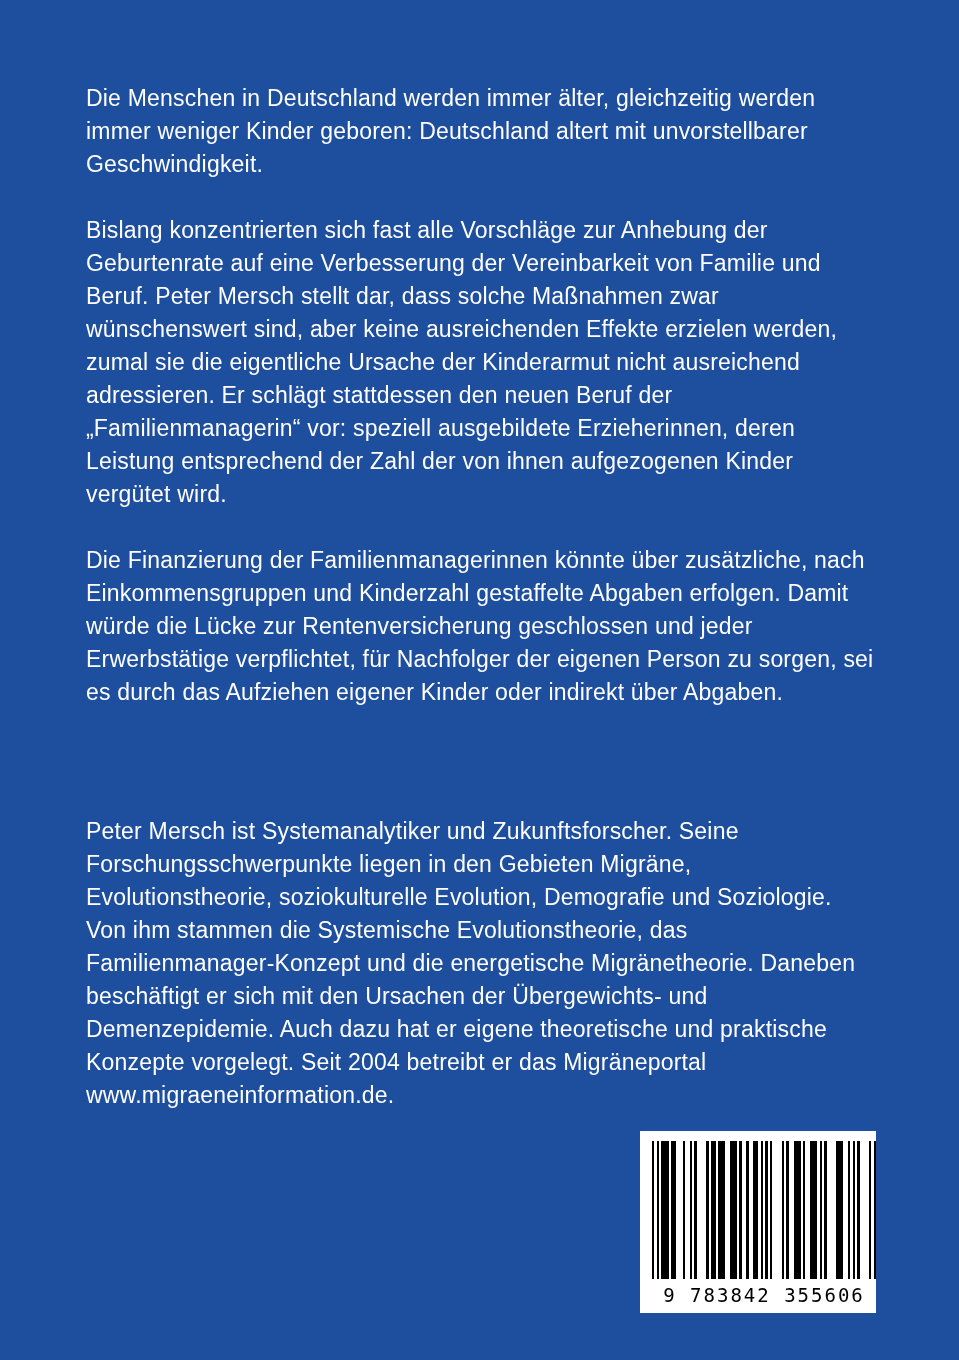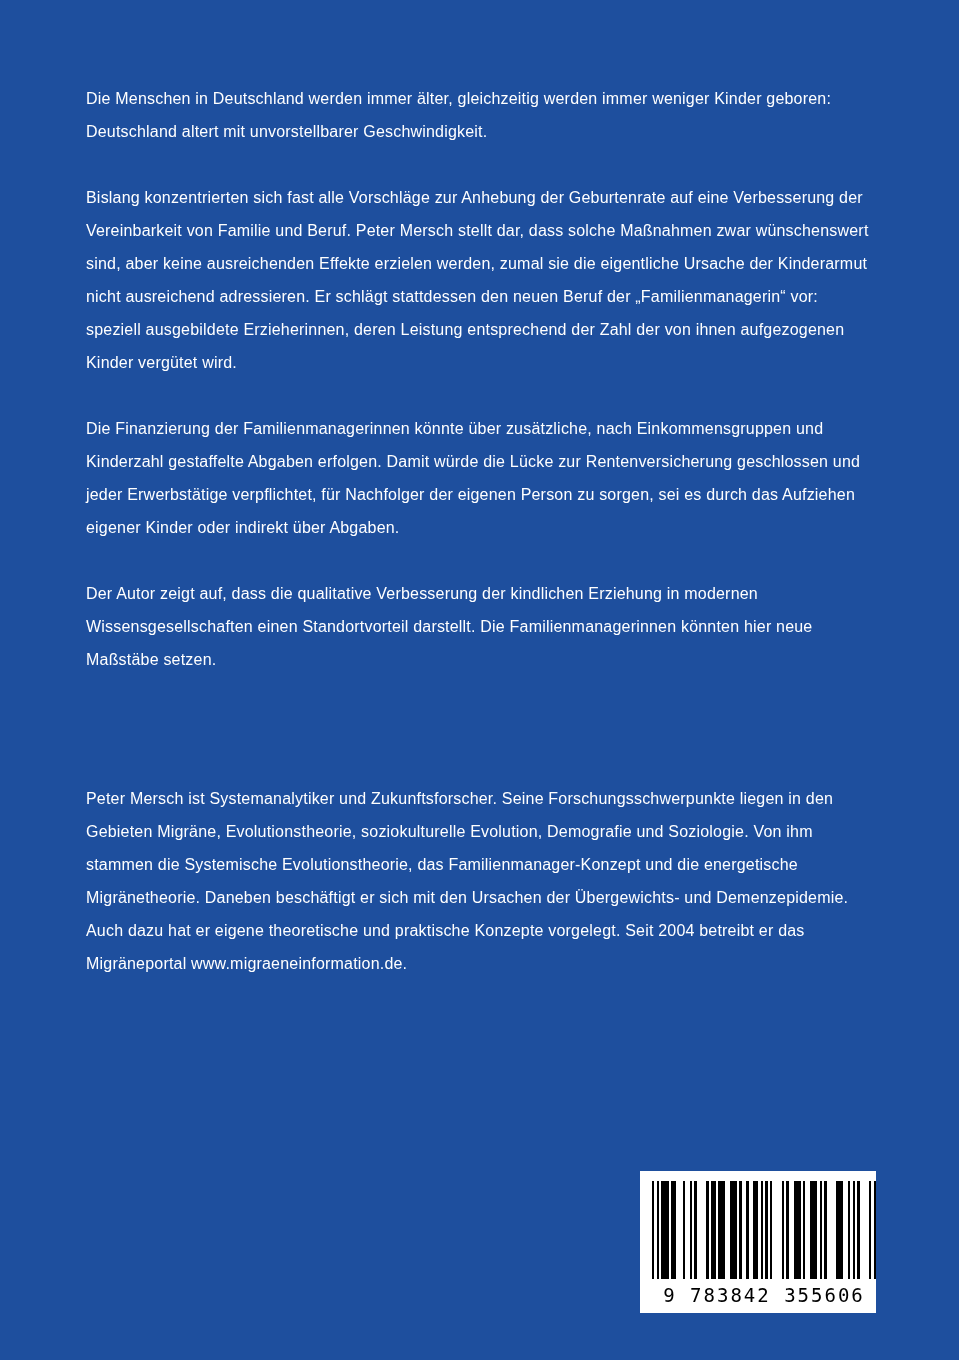--- a/index.html
+++ b/index.html
@@ -14,35 +14,35 @@
     position: relative;
     width: 959px;
     height: 1360px;
     background: #1e4f9e;
     color: #ffffff;
     padding: 82px 82px 0 86px;
     overflow: hidden;
   }
   .cover p {
     margin: 0 0 33px 0;
-    font-size: 16px;
+    font-size: 23px;
     line-height: 33px;
     font-weight: 400;
     letter-spacing: 0.2px;
     text-align: left;
   }
   p.bio { margin-top: 106px; }
   p.bio strong { font-weight: 400; }
 
   .barcode {
     position: absolute;
     right: 83px;
     bottom: 47px;
     width: 236px;
-    height: 142px;
+    height: 182px;
     background: #ffffff;
     padding: 10px 0 6px 12px;
     display: flex;
     flex-direction: column;
     align-items: center;
   }
   .bars {
     flex: 1;
     width: 100%;
     display: flex;
@@ -63,21 +63,20 @@
 </style>
 </head>
 <body>
 
 <div class="cover">
 
   <div>
     <p>Die Menschen in Deutschland werden immer älter, gleichzeitig werden immer weniger Kinder geboren: Deutschland altert mit unvorstellbarer Geschwindigkeit.</p>
     <p>Bislang konzentrierten sich fast alle Vorschläge zur Anhebung der Geburtenrate auf eine Verbesserung der Vereinbarkeit von Familie und Beruf. Peter Mersch stellt dar, dass solche Maßnahmen zwar wünschenswert sind, aber keine ausreichenden Effekte erzielen werden, zumal sie die eigentliche Ursache der Kinderarmut nicht ausreichend adressieren. Er schlägt stattdessen den neuen Beruf der „Familienmanagerin“ vor: speziell ausgebildete Erzieherinnen, deren Leistung entsprechend der Zahl der von ihnen aufgezogenen Kinder vergütet wird.</p>
     <p>Die Finanzierung der Familienmanagerinnen könnte über zusätzliche, nach Einkommensgruppen und Kinderzahl gestaffelte Abgaben erfolgen. Damit würde die Lücke zur Rentenversicherung geschlossen und jeder Erwerbstätige verpflichtet, für Nachfolger der eigenen Person zu sorgen, sei es durch das Aufziehen eigener Kinder oder indirekt über Abgaben.</p>
-    <p>Der Autor zeigt auf, dass die qualitative Verbesserung der kindlichen Erziehung in modernen Wissensgesellschaften einen Standortvorteil darstellt. Die Familienmanagerinnen könnten hier neue Maßstäbe setzen.</p>
   </div>
 
   <p class="bio"><strong>Peter Mersch</strong><span> ist Systemanalytiker und Zukunftsforscher. Seine Forschungsschwerpunkte liegen in den Gebieten Migräne, Evolutionstheorie, soziokulturelle Evolution, Demografie und Soziologie. Von ihm stammen die Systemische Evolutionstheorie, das Familienmanager-Konzept und die energetische Migränetheorie. Daneben beschäftigt er sich mit den Ursachen der Übergewichts- und Demenzepidemie. Auch dazu hat er eigene theoretische und praktische Konzepte vorgelegt. Seit 2004 betreibt er das Migräneportal www.migraeneinformation.de.</span></p>
 
   <div class="barcode">
     <div class="bars">
         <span class="bar b"></span>
         <span class="bar w"></span>
         <span class="bar b"></span>
         <span class="bar w"></span>

